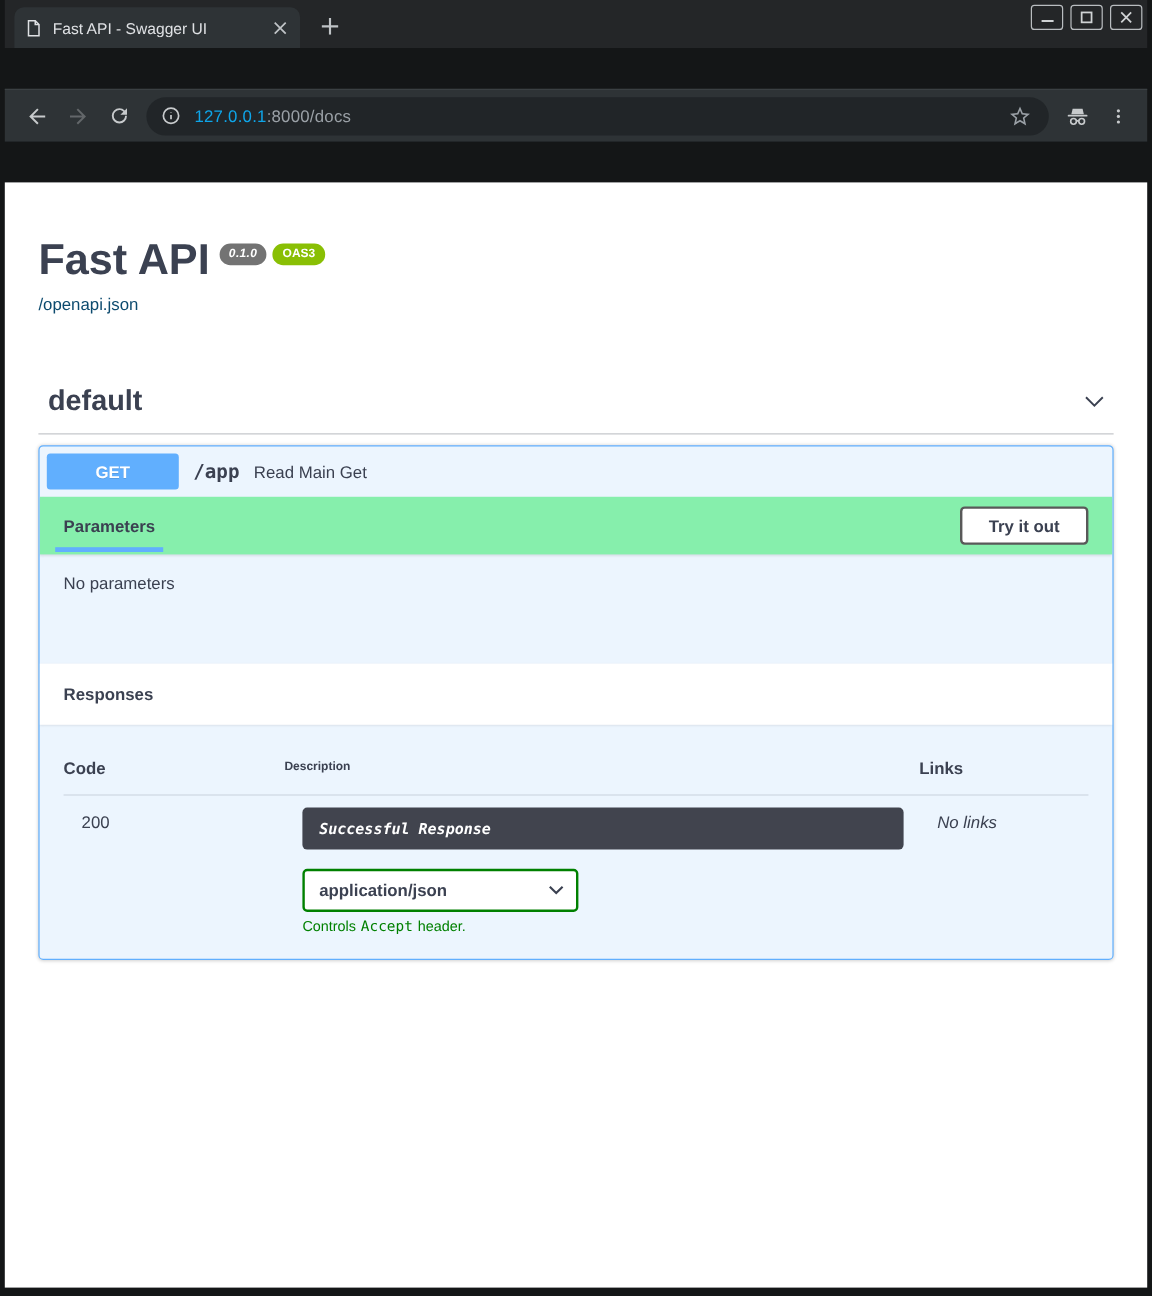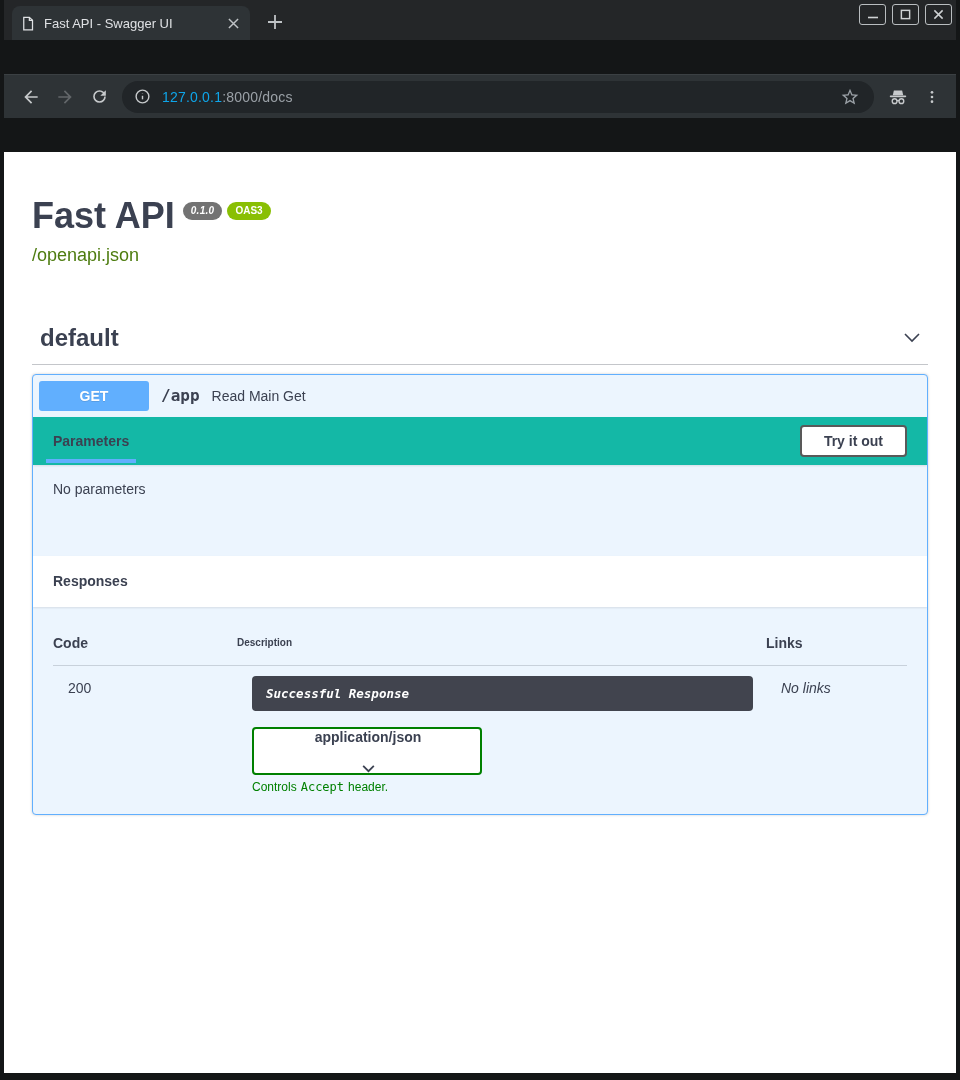--- a/index.html
+++ b/index.html
@@ -53,21 +53,21 @@
   .page { flex:1; background:#fff; overflow:hidden; color:#3b4151; }
   .swagger { padding:44px 28px 0 28px; }
 
   .api-title { margin:0; font-size:36px; font-weight:700; color:#3b4151; line-height:1.1; }
   .badge {
     display:inline-block; vertical-align:14px; margin-left:8px;
     font-size:10px; font-weight:700; color:#fff; border-radius:14px; padding:4px 8px; line-height:1;
   }
   .badge.ver { background:#737373; letter-spacing:.3px;font-style:italic; }
   .badge.oas { background:#89bf04; margin-left:5px; }
-  .spec-link { display:inline-block; margin-top:9px; font-size:18px; color:#4d7c0f; text-decoration:none; cursor:pointer; }
+  .spec-link { display:inline-block; margin-top:9px; font-size:14px; color:#0c4a6e; text-decoration:none; cursor:pointer; }
 
   .tag-header {
     margin-top:50px; padding:8px 8px 12px 8px;
     display:flex; align-items:center; justify-content:space-between;
     border-bottom:1px solid rgba(59,65,81,.3); cursor:pointer;
   }
   .tag-name { margin:0; font-size:24px; font-weight:600; color:#3b4151; }
   .tag-chevron svg { stroke:#3b4151; }
 
   .opblock {
@@ -77,21 +77,21 @@
   .op-summary { display:flex; align-items:center; padding:6px; cursor:pointer; }
   .method-badge {
     min-width:110px; height:30px; background:#61affe; color:#fff;
     font-size:14px; font-weight:700; border-radius:3px;
     display:flex; align-items:center; justify-content:center; text-shadow:0 1px 0 rgba(0,0,0,.1);
   }
   .op-path { margin-left:12px; font-family:"DejaVu Sans Mono","Liberation Mono",monospace; font-size:16px; font-weight:700; color:#3b4151; }
   .op-desc { margin-left:12px; font-size:14px; color:#3b4151; }
 
   .section-header {
-    background:#14b8a6; box-shadow:0 1px 2px rgba(0,0,0,.1);
+    background:#86efac; box-shadow:0 1px 2px rgba(0,0,0,.1);
     height:48px; display:flex; align-items:center; padding:0 20px; position:relative;
   }
   .tab-item { position:relative; height:100%; display:flex; align-items:center; padding:0 7px; margin-left:-7px; cursor:pointer; }
   .tab-item::after { content:""; position:absolute; left:0; right:0; bottom:2px; height:4px; background:#61affe; }
   .tab-item span { font-size:14px; font-weight:700; color:#3b4151; }
   .try-btn {
     margin-left:auto; background:#fff; border:2px solid #595959; border-radius:4px;
     padding:6px 22px; font-size:14px; font-weight:700; color:#3b4151;
     font-family:"Liberation Sans",sans-serif; cursor:pointer;
   }
@@ -110,24 +110,24 @@
   .res-row { padding-top:10px;margin-left:15px; }
   .code-cell { font-size:14px; padding-top:4px; }
   .desc-box {
     width:501px; height:35px; background:#41444e; border-radius:4px;
     display:flex; align-items:center; padding:0 14px; color:#fff;
     font-family:"DejaVu Sans Mono","Liberation Mono",monospace;
     font-style:italic; font-weight:700; font-size:12.5px;
   }
   .links-cell { font-style:italic; font-size:14px; padding-top:4px; }
   .media-select {
-    margin-top:16px; width:230px; height:48px; background:#fff;
+    margin-top:16px; width:230px; height:36px; background:#fff;
     border:2px solid #008000; border-radius:4px;
     display:flex; align-items:center; justify-content:space-between;
-    padding:0 10px 0 12px; cursor:pointer;flex-direction:column;
+    padding:0 10px 0 12px; cursor:pointer;
   }
   .media-select .sel-val { font-size:14px; font-weight:700; color:#3b4151; }
   .media-select svg { stroke:#3b4151; }
   .accept-note { margin-top:5px; font-size:12px; color:#008000; }
   .accept-note .mono { font-family:"DejaVu Sans Mono","Liberation Mono",monospace; font-size:12px; margin:0 4px; }
 </style>
 </head>
 <body>
 
 <div class="window">

